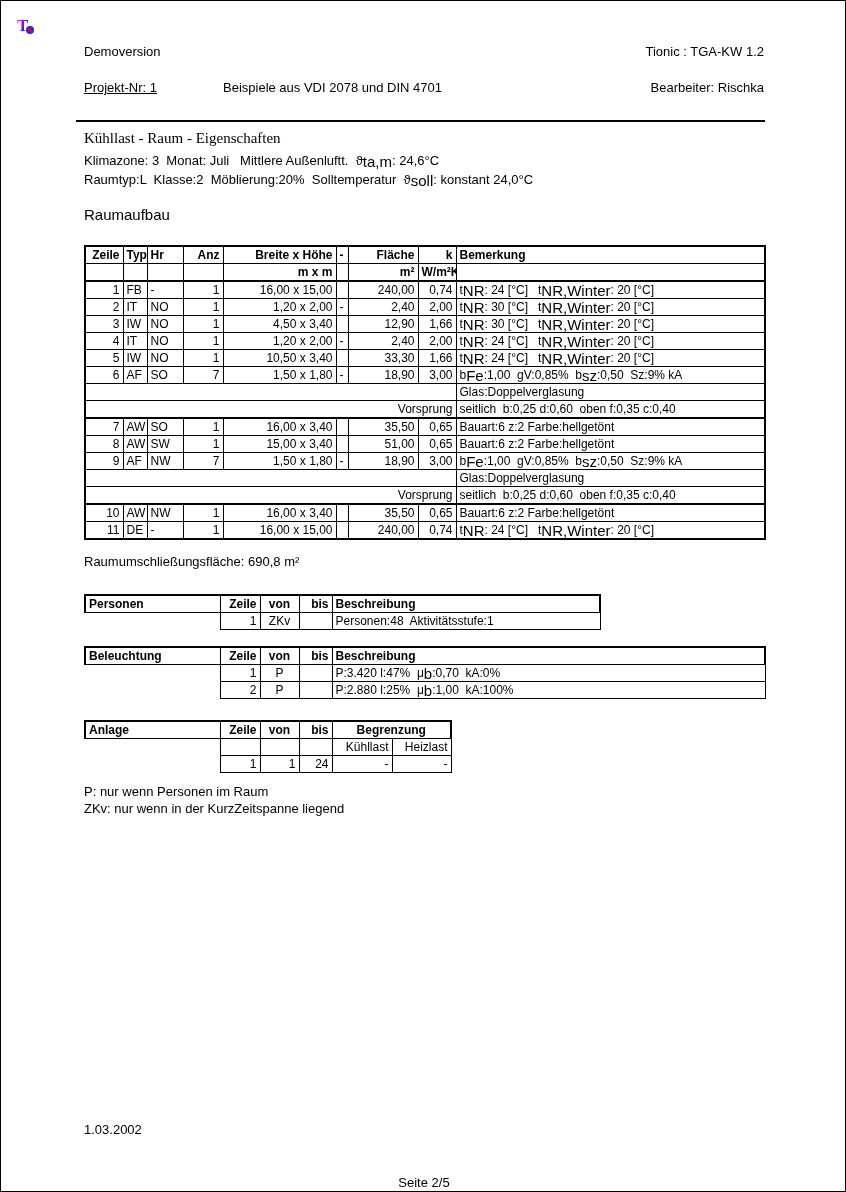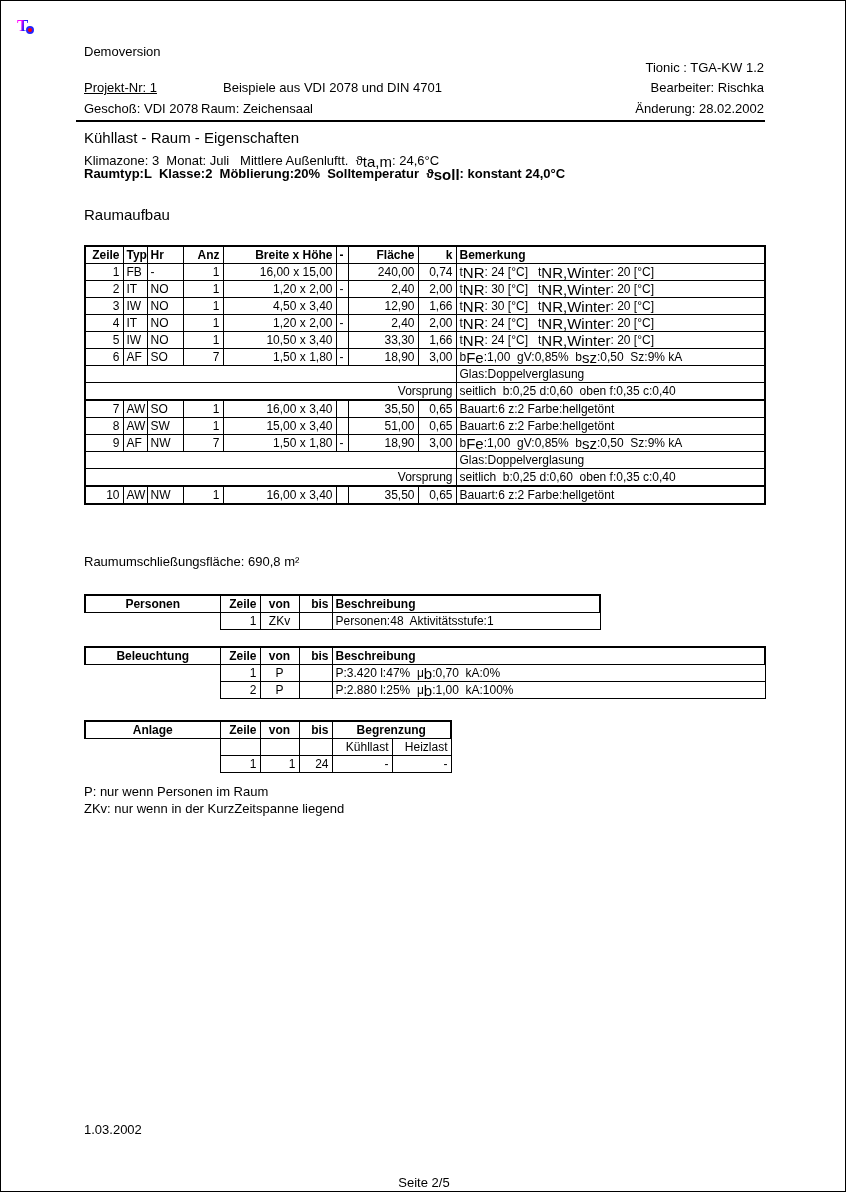--- a/index.html
+++ b/index.html
@@ -42,54 +42,49 @@
   .main th,.main td{border:1px solid #000;}
   .main thead th{font-weight:bold;}
   .main tr.units th{border-bottom:2px solid #000;}
   .main tr.thickb td{border-bottom:2px solid #000;}
 
   .small td,.small th{border:1px solid #000;}
   .small thead th{font-weight:bold; border-top:2px solid #000;}
   .small thead th:first-child{border-left:2px solid #000;}
   .small thead th:last-child{border-right:2px solid #000;}
   .small .ghost{border:none; background:transparent;}
-  .lbl{text-align:center;}
+  .lbl{text-align:left;}
 </style>
 </head>
 <body>
 
 <div class="page">
 
   <div class="abs logo">
     <span class="logo-t">T</span>
     <span class="logo-dot"></span>
   </div>
 
-  <div class="abs hrow txt13" style="top:43px;flex-direction:column;">
+  <div class="abs hrow txt13" style="top:43px;">
     <span class="grow">Demoversion</span>
     <span class="right">Tionic : TGA-KW 1.2</span>
   </div>
 
   <div class="abs hrow txt13" style="top:79px;">
     <span style="width:139px;text-decoration:underline;">Projekt-Nr: 1</span>
     <span class="grow">Beispiele aus VDI 2078 und DIN 4701</span>
     <span class="right">Bearbeiter: Rischka</span>
   </div>
 
-  <div class="abs hrow txt13" style="top:100px;">
-    <span style="width:117px;">Geschoß: VDI 2078</span>
-    <span class="grow">Raum: Zeichensaal</span>
-    <span class="right">Änderung: 28.02.2002</span>
-  </div>
 
   <div class="abs rule" style="top:119px;"></div>
 
-  <div class="abs txt15" style="top:128px; left:83px;">Kühllast - Raum - Eigenschaften</div>
+  <div class="abs txt15" style="top:128px; left:83px;font-family:Liberation Serif, serif;">Kühllast - Raum - Eigenschaften</div>
   <div class="abs txt13" style="top:152px; left:83px;">Klimazone: 3  Monat: Juli   Mittlere Außenluftt.  ϑ<sub>ta,m</sub>: 24,6°C</div>
-  <div class="abs txt13" style="top:165px; left:83px;font-weight:bold;">Raumtyp:L  Klasse:2  Möblierung:20%  Solltemperatur  ϑ<sub>soll</sub>: konstant 24,0°C</div>
+  <div class="abs txt13" style="top:171px; left:83px;">Raumtyp:L  Klasse:2  Möblierung:20%  Solltemperatur  ϑ<sub>soll</sub>: konstant 24,0°C</div>
 
   <div class="abs txt15" style="top:205px; left:83px;">Raumaufbau</div>
 
   <table id="main-table" class="abs doc-table main" style="top:244px; left:83px; width:680px;">
     <colgroup>
       <col style="width:38px">
         <col style="width:24px">
         <col style="width:36px">
         <col style="width:40px">
       <col style="width:113px">
@@ -103,20 +98,31 @@
           <th class="r">Zeile</th>
           <th class="l">Typ</th>
           <th class="l">Hr</th>
           <th class="r">Anz</th>
           <th class="r">Breite x Höhe</th>
           <th class="l">-</th>
           <th class="r">Fläche</th>
           <th class="r">k</th>
           <th class="l">Bemerkung</th>
         </tr>
+        <tr class="units">
+          <th class="r"></th>
+          <th class="l"></th>
+          <th class="l"></th>
+          <th class="r"></th>
+          <th class="r">m x m</th>
+          <th class="l"></th>
+          <th class="r">m²</th>
+          <th class="r">W/m²K</th>
+          <th class="l"></th>
+        </tr>
       </thead>
       <tbody>
         <tr>
           <td class="r">1</td>
           <td class="l">FB</td>
           <td class="l">-</td>
           <td class="r">1</td>
           <td class="r">16,00 x 15,00</td>
           <td class="l"></td>
           <td class="r">240,00</td>
@@ -230,20 +236,31 @@
         <tr>
           <td class="r">10</td>
           <td class="l">AW</td>
           <td class="l">NW</td>
           <td class="r">1</td>
           <td class="r">16,00 x 3,40</td>
           <td class="l"></td>
           <td class="r">35,50</td>
           <td class="r">0,65</td>
           <td class="l">Bauart:6 z:2 Farbe:hellgetönt</td>
+        </tr>
+        <tr>
+          <td class="r">11</td>
+          <td class="l">DE</td>
+          <td class="l">-</td>
+          <td class="r">1</td>
+          <td class="r">16,00 x 15,00</td>
+          <td class="l"></td>
+          <td class="r">240,00</td>
+          <td class="r">0,74</td>
+          <td class="l">t<sub>NR</sub>: 24 [°C]   t<sub>NR,Winter</sub>: 20 [°C]</td>
         </tr>
       </tbody>
     </table>
 
   <div class="abs txt13" style="top:553px; left:83px;text-align:right;">Raumumschließungsfläche: 690,8 m²</div>
 
   <table id="personen-table" class="abs doc-table small" style="top:593px; left:83px; width:515px;">
     <colgroup>
       <col style="width:135px">
         <col style="width:40px">

